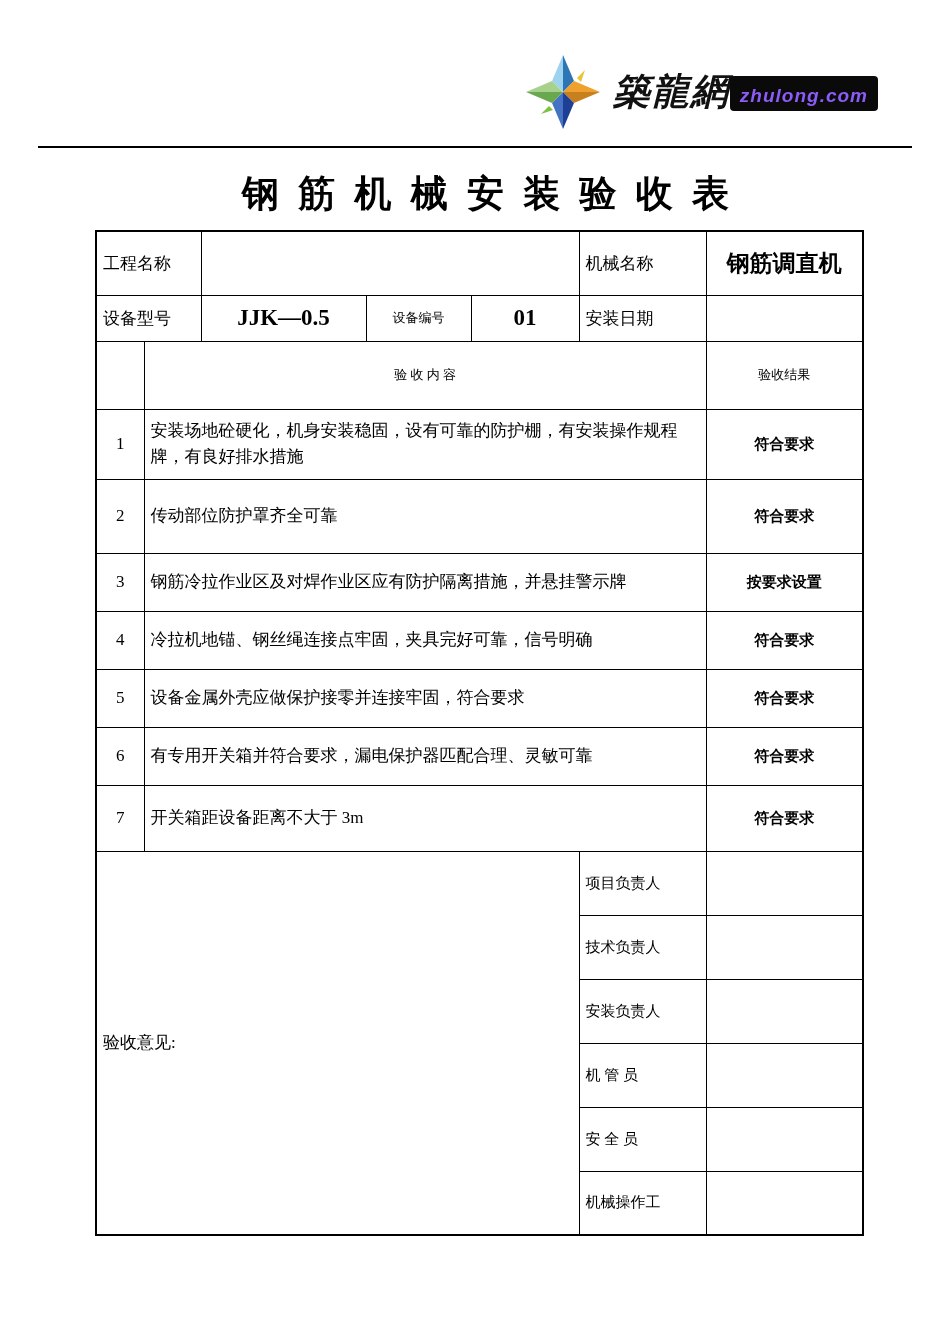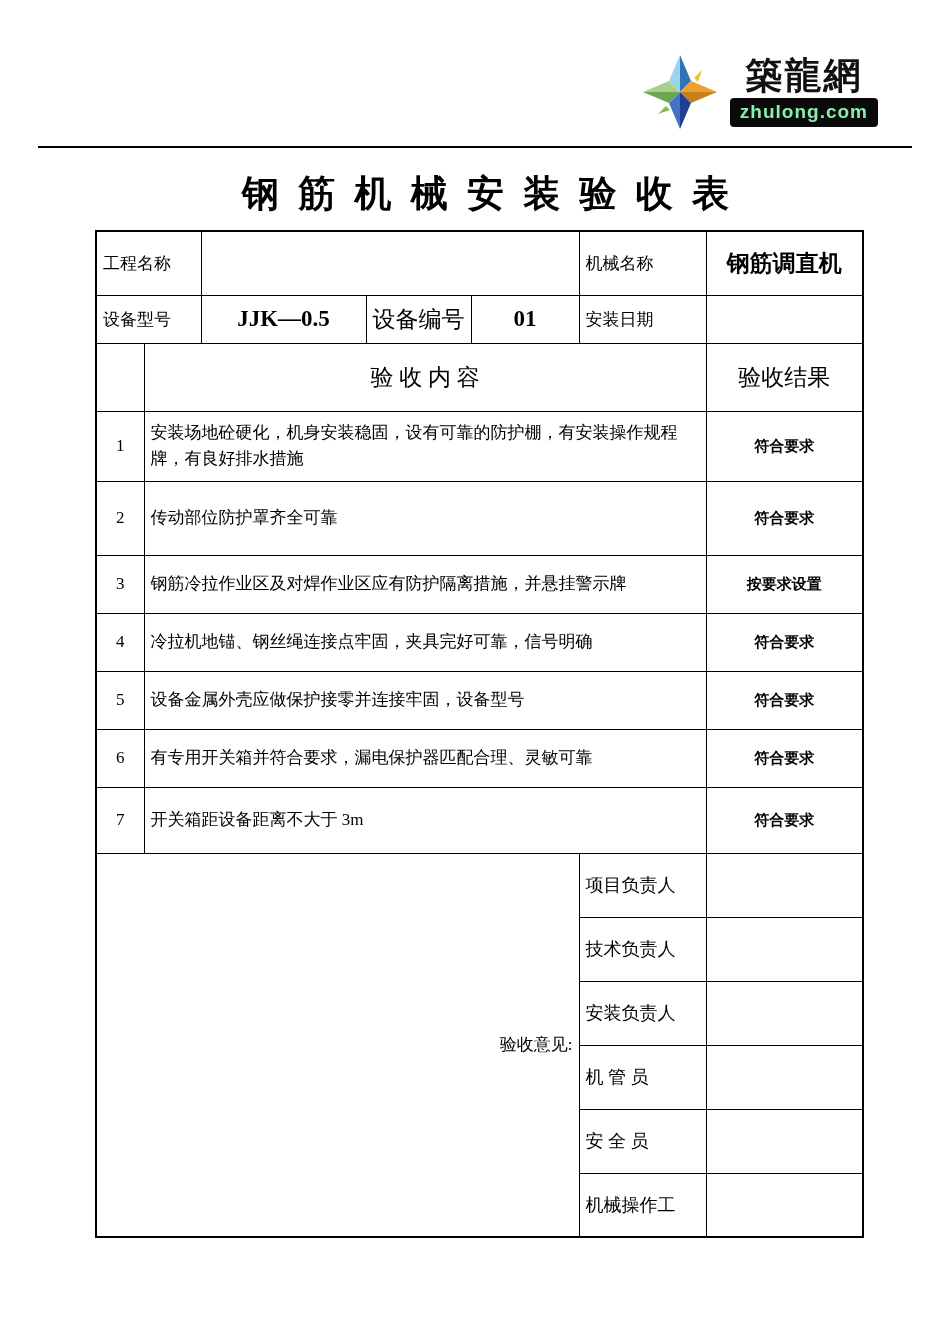--- a/index.html
+++ b/index.html
@@ -17,37 +17,37 @@
   
   .logo {
     position: absolute;
     top: 52px;
     right: 72px;
     display: flex;
     align-items: center;
     gap: 10px;
   }
   .logo-icon { width: 80px; height: 80px; flex: 0 0 auto; }
-  .logo-text { display: flex; flex-direction: column; align-items: center; }
+  .logo-text { display: flex; flex-direction: row; align-items: flex-end; font-style: italic; }
   .logo-brand {
     font-size: 37px;
     font-weight: bold;
     letter-spacing: 2px;
     color: #111;
     line-height: 1.05;
   }
   .logo-domain {
     margin-top: 3px;
     background: #0a0a0a;
-    color: #86efac;
+    color: #8b5cf6;
     font-family: "Liberation Sans", "DejaVu Sans", sans-serif;
     font-weight: bold;
     font-size: 19px;
     line-height: 1;
-    padding: 4px 10px 6px 10px;
+    padding: 10px 10px 6px 10px;
     border-radius: 4px;
     letter-spacing: 1px;
   }
   .rule {
     position: absolute;
     top: 146px;
     left: 38px;
     width: 874px;
     height: 2px;
     background: #000;
@@ -80,21 +80,21 @@
     border: 1px solid #000;
     padding: 8px 6px;
     vertical-align: middle;
     overflow: hidden;
   }
   td.lab {
     font-size: 17px;
     text-align: left;
     padding-left: 12px;
   }
-  td.lab-c { font-size: 23px; text-align: center; }
+  td.lab-c { font-size: 13px; text-align: center; }
   td.val-b {
     font-size: 23px;
     font-weight: bold;
     text-align: center;
   }
   td.val { font-size: 17px; text-align: center; }
   td.num { font-size: 17px; text-align: center; }
   td.content {
     font-size: 17px;
     text-align: left;
@@ -113,23 +113,22 @@
     font-size: 17px;
     line-height: 1.5;
     text-align: center;
     word-break: break-all;
     margin-left: 46px;
   }
   td.opinion {
     vertical-align: top;
     font-size: 17px;
     padding: 10px 12px;
-    text-align: right;
-  }
-  td.signer { font-size: 18px; text-align: left; padding-left: 12px; }
+  }
+  td.signer { font-size: 15px; text-align: left; padding-left: 12px; }
   td.sig-space { background: #fff; }
 </style>
 </head>
 <body>
 
 <div class="page">
 
   <div class="logo">
     <svg class="logo-icon" viewBox="0 0 80 80" aria-hidden="true">
 
@@ -204,21 +203,21 @@
       <td colspan="5" class="content">钢筋冷拉作业区及对焊作业区应有防护隔离措施，并悬挂警示牌</td>
       <td class="result">按要求设置</td>
     </tr>
     <tr style="height:58px">
       <td class="num">4</td>
       <td colspan="5" class="content">冷拉机地锚、钢丝绳连接点牢固，夹具完好可靠，信号明确</td>
       <td class="result">符合要求</td>
     </tr>
     <tr style="height:58px">
       <td class="num">5</td>
-      <td colspan="5" class="content">设备金属外壳应做保护接零并连接牢固，设备型号</td>
+      <td colspan="5" class="content">设备金属外壳应做保护接零并连接牢固，符合要求</td>
       <td class="result">符合要求</td>
     </tr>
     <tr style="height:58px">
       <td class="num">6</td>
       <td colspan="5" class="content">有专用开关箱并符合要求，漏电保护器匹配合理、灵敏可靠</td>
       <td class="result">符合要求</td>
     </tr>
     <tr style="height:66px">
       <td class="num">7</td>
       <td colspan="5" class="content">开关箱距设备距离不大于 3m</td>

